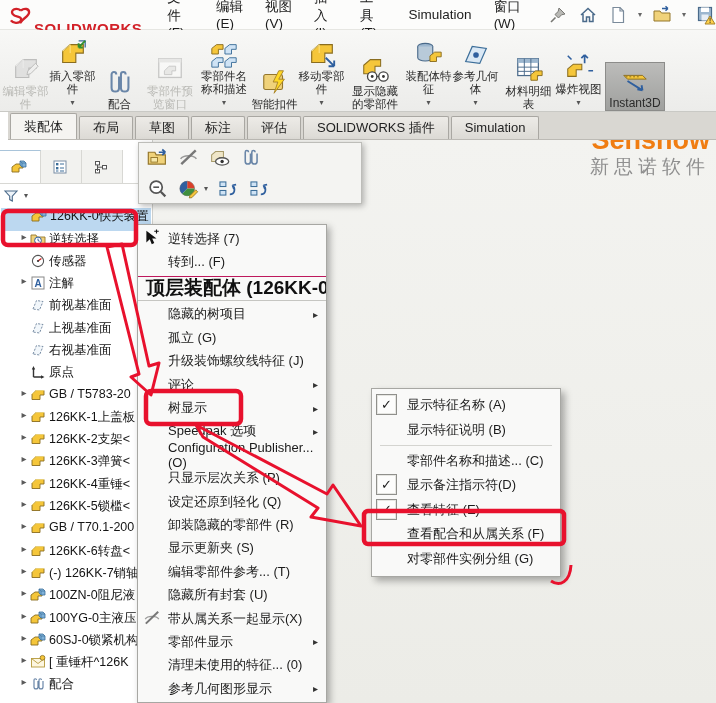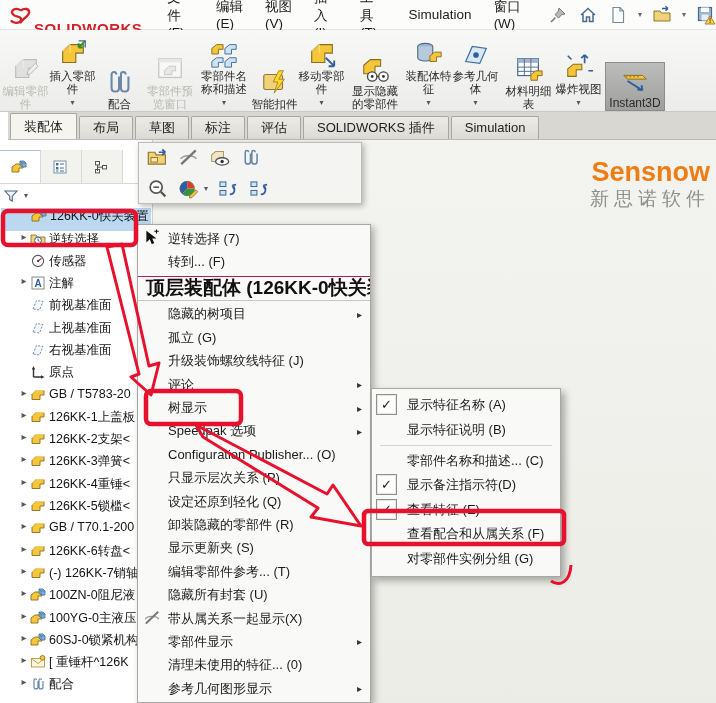--- a/index.html
+++ b/index.html
@@ -32,21 +32,21 @@
   
   .tabs{position:absolute;top:112px;left:8px;right:0;height:28px;background:#d9d7d2;
     border-bottom:1px solid #bcbab5;display:flex;align-items:flex-end;padding-left:2px;z-index:5;}
   .tab{height:23px;line-height:22px;padding:0 13px;font-size:13px;color:#222;
     background:linear-gradient(#edebe7,#dcdad5);border:1px solid #a9a7a2;border-bottom:none;
     margin-right:2px;border-radius:2px 2px 0 0;}
   .tab.active{background:#f5f4f1;height:26px;line-height:25px;}
   
   .graphics{position:absolute;top:140px;left:153px;right:0;bottom:0;
     background:linear-gradient(#f3f3f0,#ecece7);z-index:1;}
-  .sensnow{position:absolute;right:6px;top:-14px;text-align:right;line-height:1.05;margin-top:32px;}
+  .sensnow{position:absolute;right:6px;top:-14px;text-align:right;line-height:1.05;}
   .sensnow .l1{font-size:27px;font-weight:bold;color:#f07d12;}
   .sensnow .l2{font-size:19px;color:#8f8f8f;letter-spacing:5px;margin-top:3px;}
   .modelsvg{position:absolute;right:0;top:140px;width:210px;height:563px;left:506px;}
   
   .treepanel{position:absolute;top:140px;left:0;width:153px;bottom:0;background:#fff;
     border-right:1px solid #cfcfcb;z-index:3;overflow:hidden;}
   .ptabs{display:flex;height:34px;margin-top:10px;border-bottom:1px solid #d8d8d4;}
   .ptab{width:41px;display:flex;align-items:center;justify-content:center;
     border-right:1px solid #d8d8d4;background:#f2f2ef;}
   .ptab.active{background:#fff;border-top:1px solid #a9c4da;}
@@ -59,21 +59,21 @@
   .exp{width:12px;flex:none;font-size:10px;color:#5a5a5a;text-align:center;}
   .ti16{width:16px;height:16px;flex:none;margin-right:3px;}
   
   .minibar{position:absolute;left:138px;top:142px;width:224px;height:62px;background:#f4f4f2;
     border:1px solid #bdbdb9;box-shadow:2px 2px 6px rgba(0,0,0,.28);z-index:20;
     padding:4px 8px;display:flex;flex-direction:column;justify-content:space-between;}
   .mrow{display:flex;align-items:center;gap:10px;}
   .mi{width:21px;height:21px;flex:none;}
   .mcaret{font-size:8px;color:#555;margin-left:-5px;}
   
-  .cmenu{position:absolute;left:137px;top:224px;width:234px;bottom:0;background:#f9f9f8;
+  .cmenu{position:absolute;left:137px;top:224px;width:190px;bottom:0;background:#f9f9f8;
     border:1px solid #a7a7a3;box-shadow:3px 3px 7px rgba(0,0,0,.3);z-index:25;
     overflow:hidden;padding-top:2px;}
   .mitm{height:23.4px;display:flex;align-items:center;padding-left:30px;position:relative;
     font-size:13px;color:#1b1b1b;}
   .mitm .micon{position:absolute;left:5px;top:2px;width:18px;height:18px;}
   .mitm .arr{margin-left:auto;margin-right:8px;font-size:10px;color:#333;}
   .mhead{height:25px;display:flex;align-items:center;padding-left:8px;font-weight:bold;
     font-size:19px;color:#111;border-top:1px solid #be185d;border-bottom:1px solid #c6c6c2;
     margin:2px 0;white-space:nowrap;text-align:right;}
   

